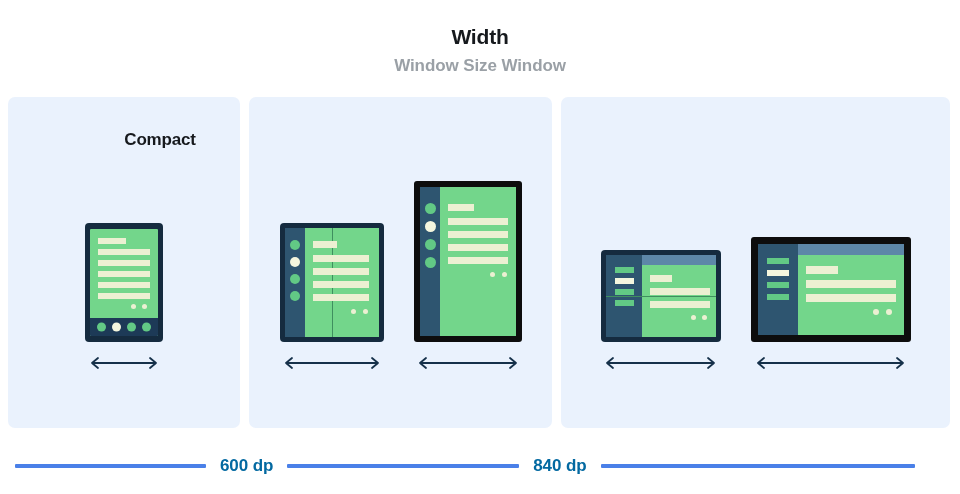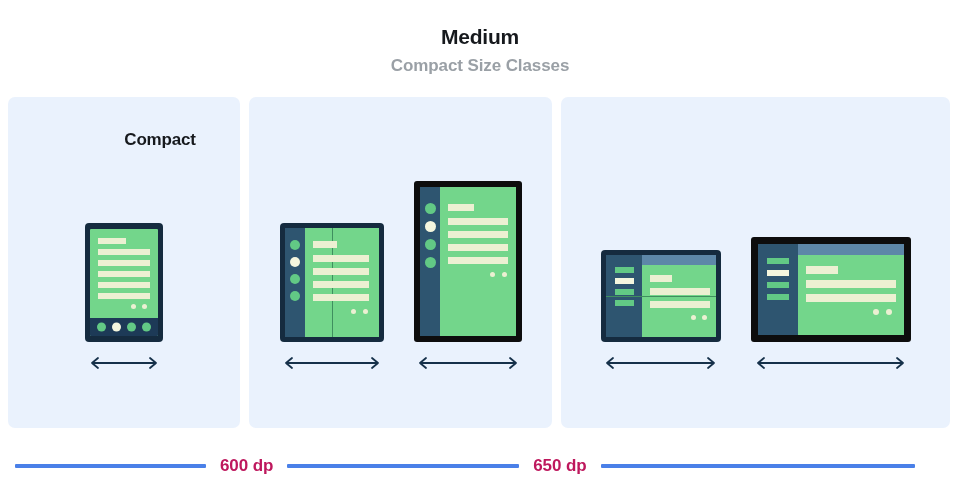--- a/index.html
+++ b/index.html
@@ -219,34 +219,34 @@
     height: 4px;
     background: #4a80e8;
     border-radius: 1px;
   }
   .rule-line.seg1 { width: 191px; margin-left: 15px; }
   .rule-line.seg2 { width: 232px; }
   .rule-line.seg3 { width: 314px; }
   .rule-label {
     font-size: 17px;
     font-weight: bold;
-    color: #be185d;
+    color: #0369a1;
     letter-spacing: -0.1px;
     padding: 0 14px;
     white-space: nowrap;
   }
 </style>
 </head>
 <body>
 
 <div class="page">
 
   <div class="header">
-    <div class="title">Medium</div>
-    <div class="subtitle">Compact Size Classes</div>
+    <div class="title">Width</div>
+    <div class="subtitle">Window Size Window</div>
   </div>
 
   <div class="panels">
 
     <div class="panel panel-compact">
       <div class="panel-label">Compact</div>
       <div class="devices">
 
         <div class="device-slot">
           <div class="device dev-phone">
@@ -388,17 +388,17 @@
 
       </div>
     </div>
 
   </div>
 
   <div class="ruler">
     <div class="rule-line seg1"></div>
     <div class="rule-label">600 dp</div>
     <div class="rule-line seg2"></div>
-    <div class="rule-label">650 dp</div>
+    <div class="rule-label">840 dp</div>
     <div class="rule-line seg3"></div>
   </div>
 
 </div>
 
 </body></html>

